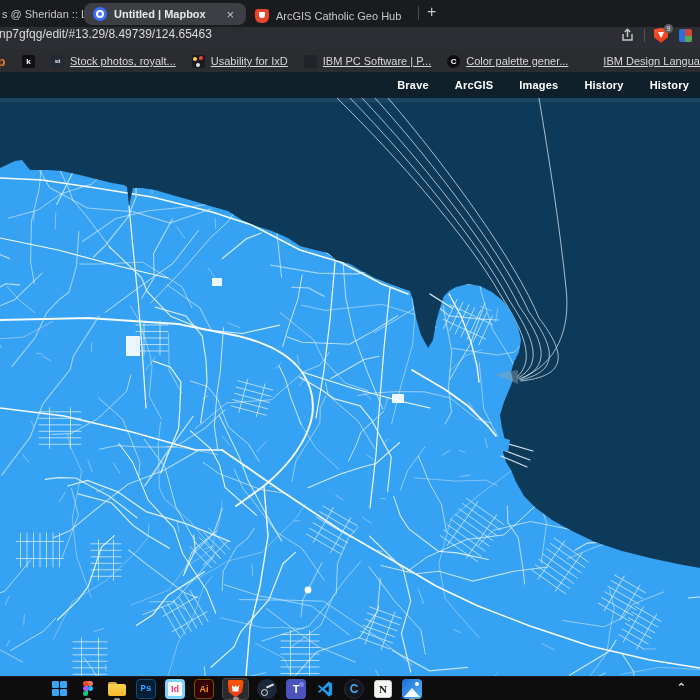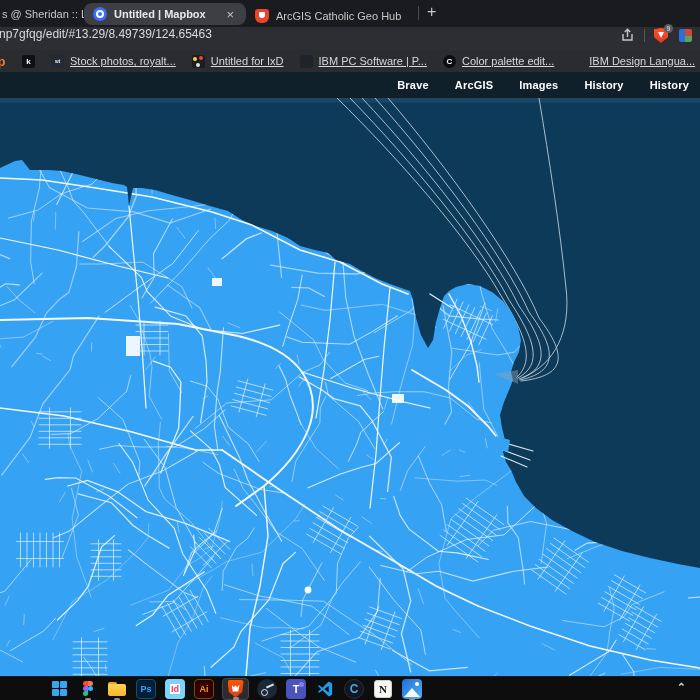--- a/index.html
+++ b/index.html
@@ -76,22 +76,22 @@
   .ic-figma i{border-radius:50%;}
   .ic-figma i:nth-child(1){background:#f24e1e;border-radius:5px 0 0 5px;}
   .ic-figma i:nth-child(2){background:#ff7262;border-radius:0 5px 5px 0;}
   .ic-figma i:nth-child(3){background:#a259ff;border-radius:5px 0 0 5px;}
   .ic-figma i:nth-child(4){background:#1abcfe;}
   .ic-figma i:nth-child(5){background:#0acf83;border-radius:5px 0 5px 5px;}
   .ic-folder{width:18px;height:14px;position:relative;}
   .ic-folder::before{content:"";position:absolute;left:0;top:0;width:9px;height:5px;background:#e8a33d;border-radius:2px 2px 0 0;}
   .ic-folder::after{content:"";position:absolute;left:0;top:2px;width:18px;height:12px;background:linear-gradient(180deg,#ffd34e,#f5b82e);border-radius:2px;}
   .adobe{width:20px;height:20px;border-radius:4px;display:flex;align-items:center;justify-content:center;font-size:9px;font-weight:bold;font-family:"Liberation Sans",sans-serif;}
-  .ic-ps{background:#001e36;color:#31a8ff;border:1px solid #124f7a;box-sizing:border-box;}
-  .ic-id{background:#ffffff;color:#ff3366;border:5px solid #7dd3fc;box-sizing:border-box;}
+  .ic-ps{background:#001e36;color:#31a8ff;border:1px solid #124f7a;box-sizing:border-box;font-family:Liberation Mono, monospace;}
+  .ic-id{background:#ffffff;color:#ff3366;border:3px solid #7dd3fc;box-sizing:border-box;}
   .ic-ai{background:#330000;color:#ff9a00;border:1px solid #7a4a00;box-sizing:border-box;}
   .ic-brave{width:16px;height:18px;background:linear-gradient(180deg,#ff5500,#e03a20);clip-path:polygon(0 10%,15% 0,85% 0,100% 10%,92% 70%,50% 100%,8% 70%);position:relative;}
   .ic-brave::after{content:"";position:absolute;left:4px;top:5px;width:8px;height:7px;background:#fff;clip-path:polygon(0 0,30% 40%,50% 10%,70% 40%,100% 0,85% 100%,15% 100%);}
   .ic-steam{width:20px;height:20px;border-radius:50%;background:#1b2838;position:relative;}
   .ic-steam::before{content:"";position:absolute;left:4px;top:10px;width:7px;height:7px;border:1.5px solid #dfe6ea;border-radius:50%;box-sizing:border-box;}
   .ic-steam::after{content:"";position:absolute;left:9px;top:6px;width:8px;height:2px;background:#dfe6ea;transform:rotate(-25deg);}
   .ic-teams{width:20px;height:20px;border-radius:4px;background:#4b53bc;color:#fff;display:flex;align-items:center;justify-content:center;font-size:11px;font-weight:bold;position:relative;}
   .ic-teams::after{content:"";position:absolute;right:2px;top:3px;width:5px;height:5px;border-radius:50%;background:#7b83eb;}
   .ic-notion{width:18px;height:18px;border-radius:3px;background:#f7f6f3;color:#111;display:flex;align-items:center;justify-content:center;font-size:11px;font-weight:bold;font-family:"Liberation Serif",serif;border:1px solid #cfcfcb;box-sizing:border-box;}
   .ic-photos{width:20px;height:20px;border-radius:4px;background:linear-gradient(135deg,#1e6fd9,#53b1f2);position:relative;overflow:hidden;}
@@ -151,33 +151,33 @@
     <div class="bm">
         <span class="bmi bmi-st">st</span>
         <span class="bm-label">Stock photos, royalt...</span>
       </div>
     <div class="bm">
         <span class="bmi bmi-ixd">
           <i></i>
           <i></i>
           <i></i>
         </span>
-        <span class="bm-label">Untitled for IxD</span>
+        <span class="bm-label">Usability for IxD</span>
       </div>
     <div class="bm">
         <span class="bmi bmi-ibmpc">
           <i></i>
           <i></i>
           <i></i>
         </span>
         <span class="bm-label">IBM PC Software | P...</span>
       </div>
     <div class="bm">
         <span class="bmi bmi-coolors">C</span>
-        <span class="bm-label">Color palette edit...</span>
+        <span class="bm-label">Color palette gener...</span>
       </div>
     <div class="bm">
         <span class="bmi bmi-ibm">
           <i></i>
           <i></i>
           <i></i>
           <i></i>
         </span>
         <span class="bm-label">IBM Design Langua...</span>
       </div>

